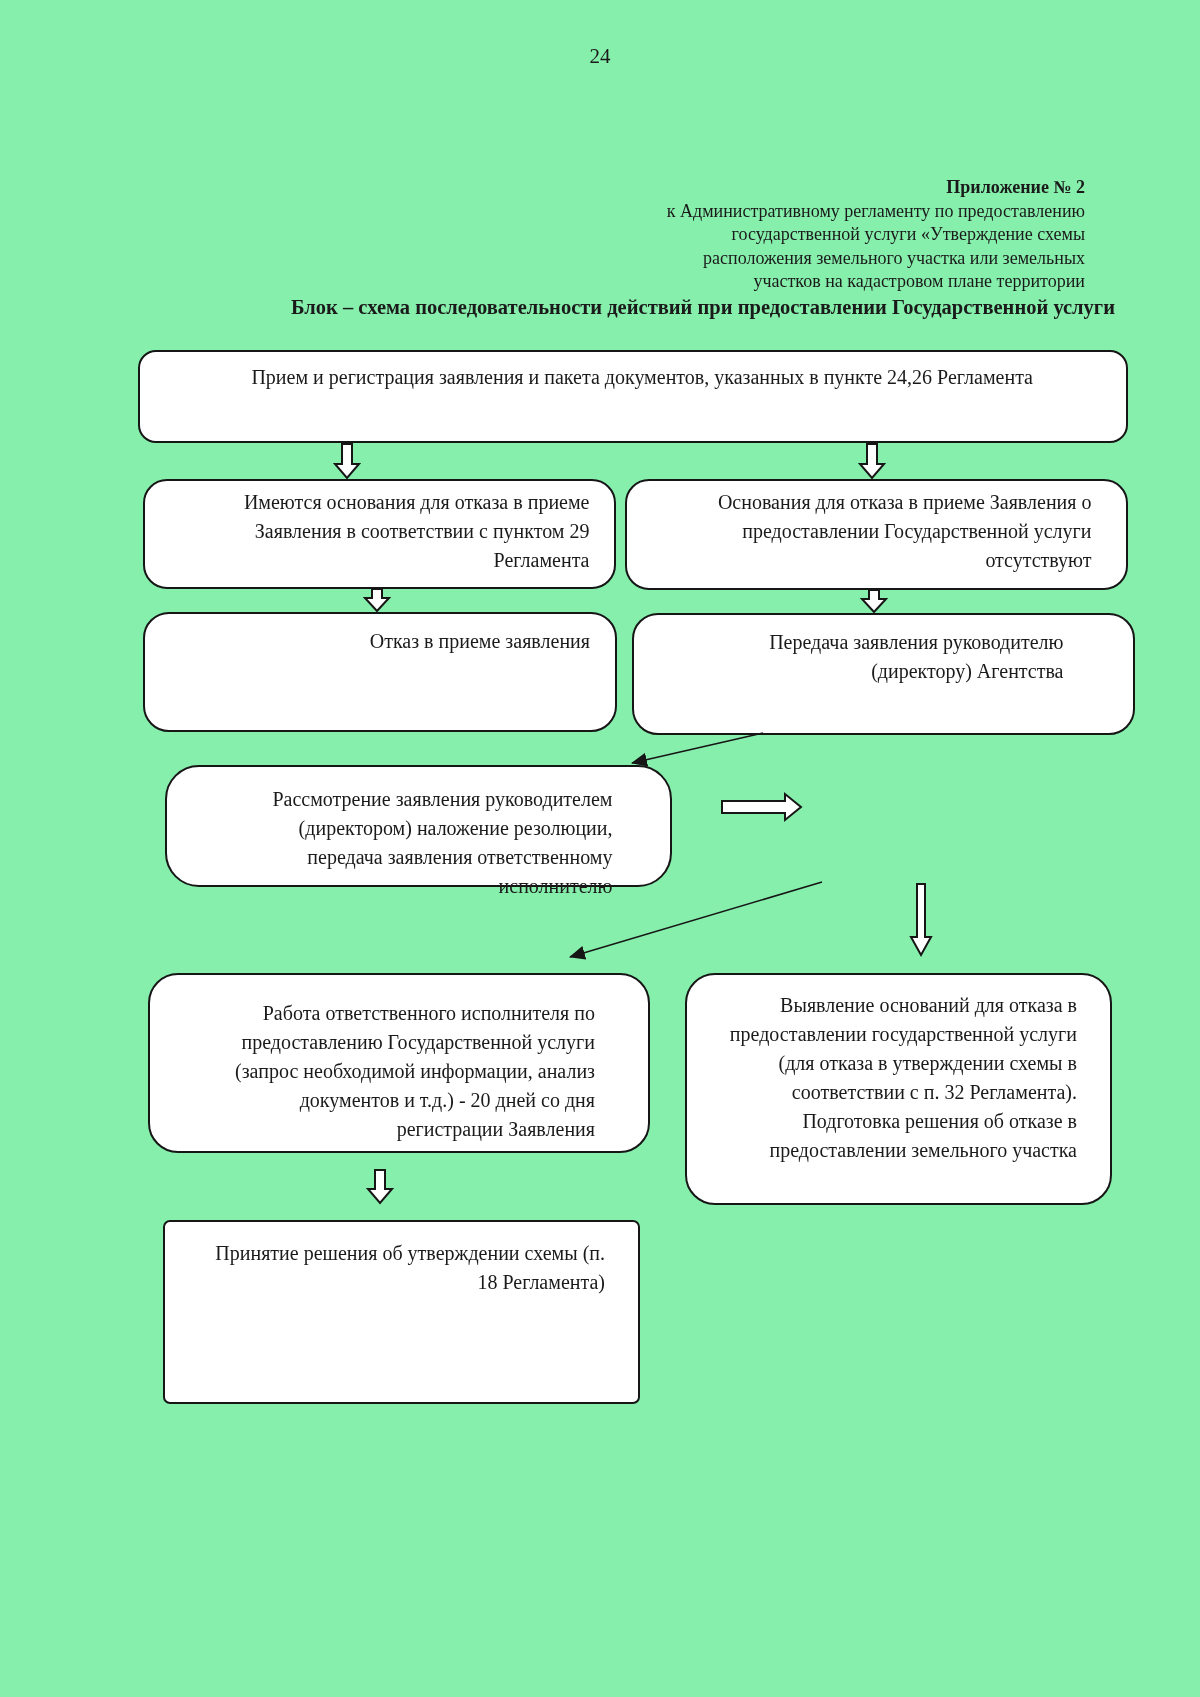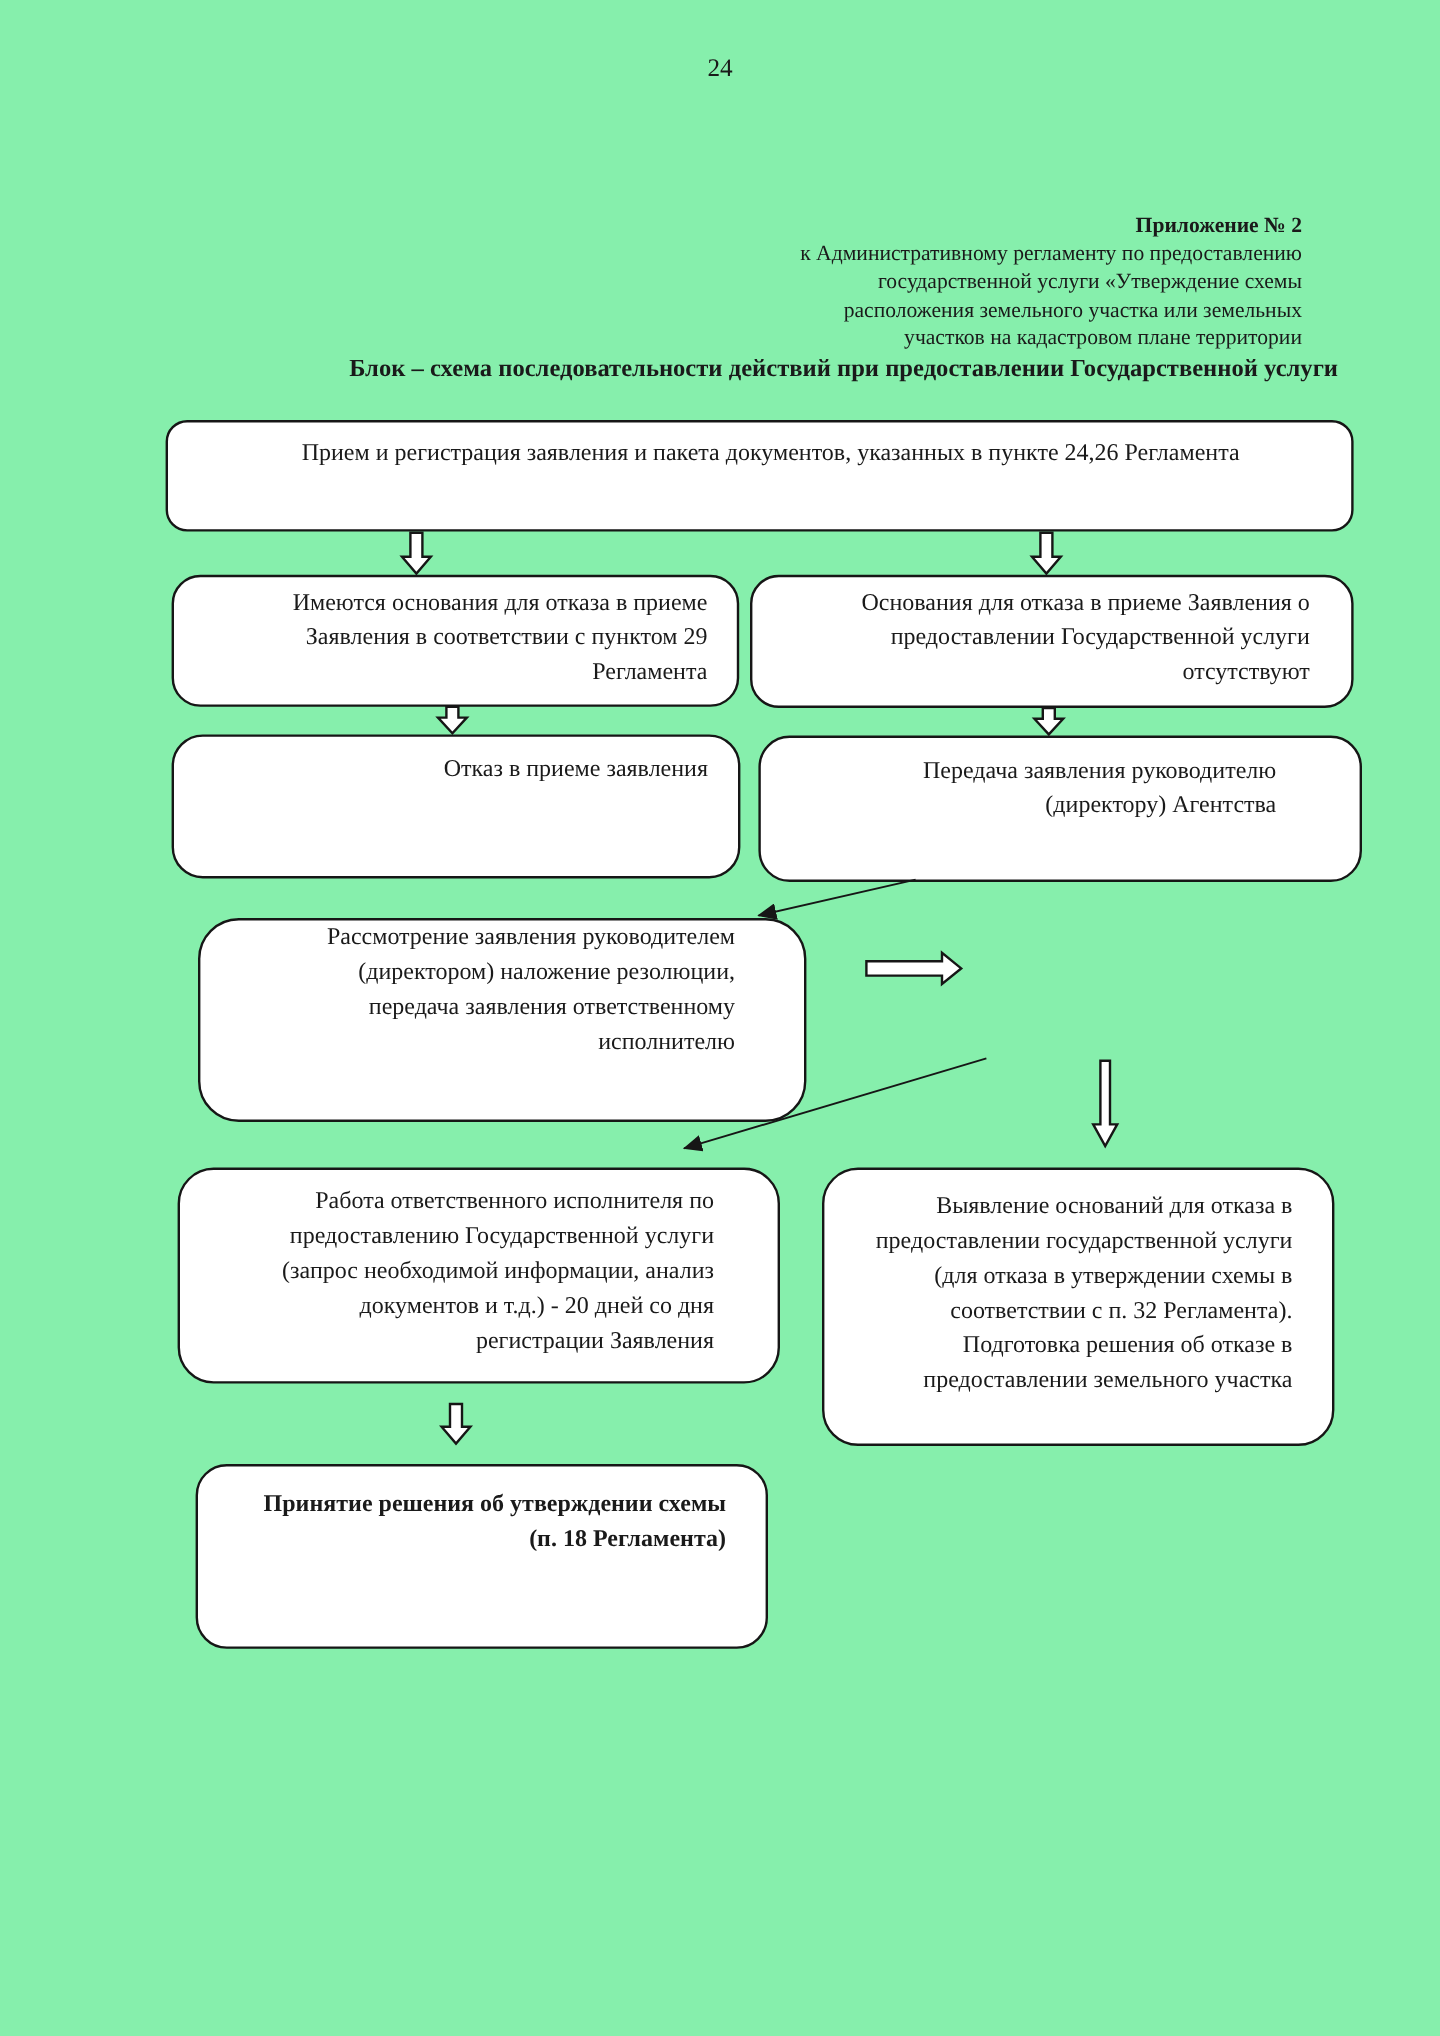--- a/index.html
+++ b/index.html
@@ -69,33 +69,33 @@
     <span class="inner" style="max-width:430px;">Основания для отказа в приеме Заявления о предоставлении Государственной услуги отсутствуют</span>
   </div>
 
   <div class="fbox" style="left:143px;top:612px;width:474px;height:120px;border-radius:26px;padding-top:13px;">
     <span class="inner" style="max-width:420px;">Отказ в приеме заявления</span>
   </div>
   <div class="fbox" style="left:632px;top:613px;width:503px;height:122px;border-radius:26px;padding-top:13px;">
     <span class="inner" style="max-width:360px;">Передача заявления руководителю (директору) Агентства</span>
   </div>
 
-  <div class="fbox" style="left:165px;top:765px;width:507px;height:170px;border-radius:34px;">
+  <div class="fbox" style="left:165px;top:765px;width:507px;height:122px;border-radius:34px;padding-top:18px;">
     <span class="inner" style="max-width:388px;">Рассмотрение заявления руководителем (директором) наложение резолюции, передача заявления ответственному исполнителю</span>
   </div>
 
-  <div class="fbox" style="left:148px;top:973px;width:502px;height:180px;border-radius:30px;padding-top:12px;">
+  <div class="fbox" style="left:148px;top:973px;width:502px;height:180px;border-radius:30px;padding-top:24px;">
     <span class="inner" style="max-width:392px;">Работа ответственного исполнителя по предоставлению Государственной услуги (запрос необходимой информации, анализ документов и т.д.) - 20 дней со дня регистрации Заявления</span>
   </div>
   <div class="fbox" style="left:685px;top:973px;width:427px;height:232px;border-radius:30px;padding-top:16px;">
     <span class="inner pre" style="max-width:357px;">Выявление оснований для отказа в предоставлении государственной услуги (для отказа в утверждении схемы в соответствии с п. 32 Регламента).
 Подготовка решения об отказе в предоставлении земельного участка</span>
   </div>
 
-  <div class="fbox" style="left:163px;top:1220px;width:477px;height:154px;border-radius:26px;padding-top:17px;font-weight:bold;">
+  <div class="fbox" style="left:163px;top:1220px;width:477px;height:184px;border-radius:7px;padding-top:17px;">
     <span class="inner" style="max-width:407px;">Принятие решения об утверждении схемы (п. 18 Регламента)</span>
   </div>
 
   <svg class="overlay" viewBox="0 0 1200 1697">
     <defs>
       <marker id="ah" markerUnits="userSpaceOnUse" markerWidth="18" markerHeight="14" refX="15" refY="7" orient="auto">
         <path d="M0,0 L16,7 L0,14 Z" fill="#161616"></path>
       </marker>
     </defs>
 

